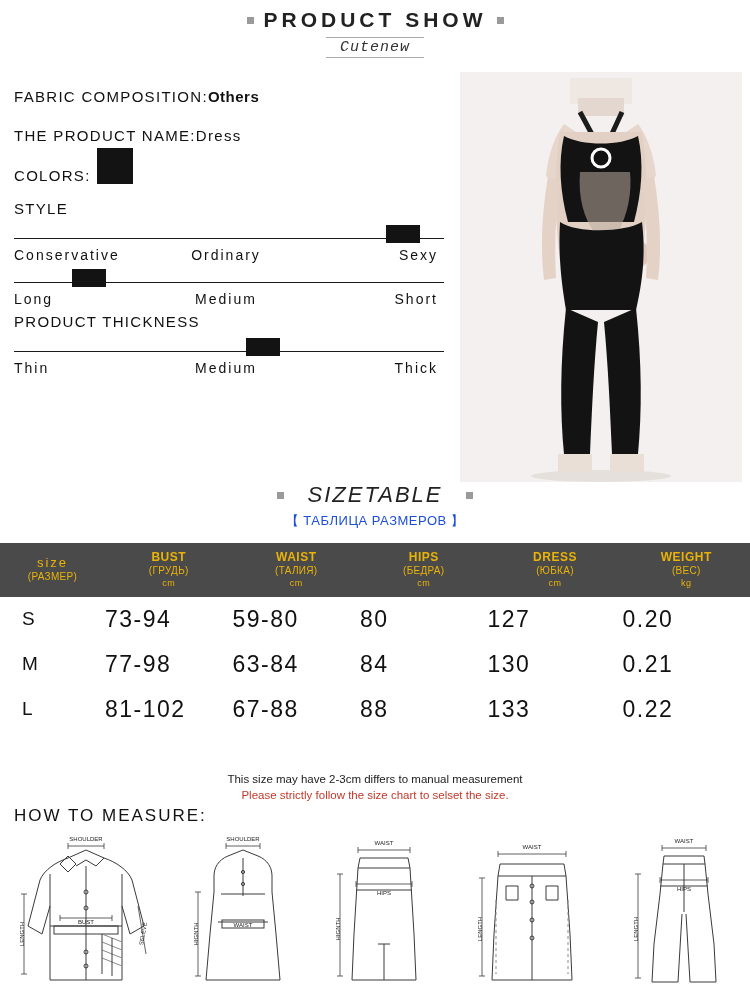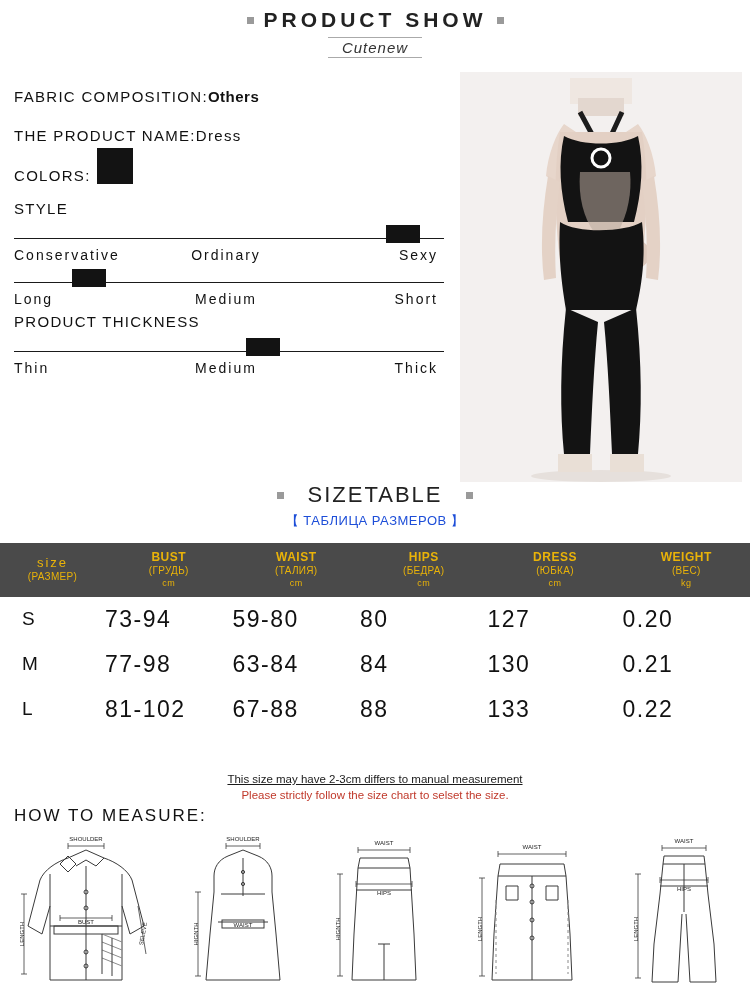--- a/index.html
+++ b/index.html
@@ -39,21 +39,21 @@
     letter-spacing: 4px;
     color: #222;
     font-weight: 700;
   }
   .brand-wrap {
     display: flex;
     justify-content: center;
     margin-top: 5px;
   }
   .brand {
-    font-family: Liberation Sans, sans-serif;
+    font-family: Liberation Mono, monospace;
     font-style: italic;
     font-size: 15px;
     letter-spacing: 1px;
     color: #333;
     border-top: 1px solid #aaa;
     border-bottom: 1px solid #aaa;
     padding: 1px 14px;
   }
 
   
@@ -146,20 +146,21 @@
     top: 482px;
     left: 0;
     width: 750px;
     text-align: center;
   }
   .sizetable-title-row {
     display: flex;
     align-items: center;
     justify-content: center;
     gap: 24px;
+    font-style: italic;
   }
   .sizetable-title {
     font-size: 22px;
     letter-spacing: 2px;
     color: #222;
   }
   .sizetable-sub {
     font-size: 13px;
     letter-spacing: 0.5px;
     color: #1d4ed8;
@@ -210,21 +211,21 @@
     text-align: left;
     padding-left: 22px;
   }
   .notes {
     position: absolute;
     top: 772px;
     width: 750px;
     text-align: center;
     line-height: 1.35;
   }
-  .note1 { font-size: 11.5px; color: #1a1a1a; text-decoration: underline; }
+  .note1 { font-size: 11.5px; color: #1a1a1a; }
   .note2, .note3 { font-size: 11.5px; color: #c0392b; }
 
   
   .how-title {
     position: absolute;
     top: 806px;
     left: 14px;
     font-size: 17px;
     letter-spacing: 2px;
     color: #111;

